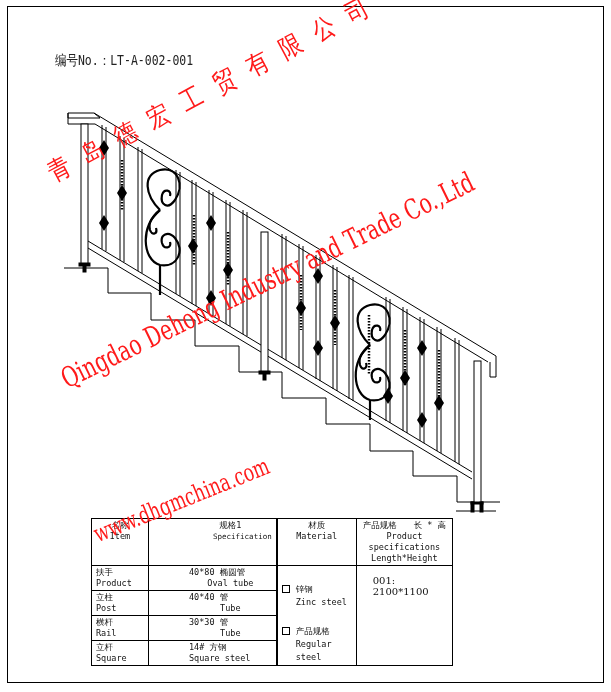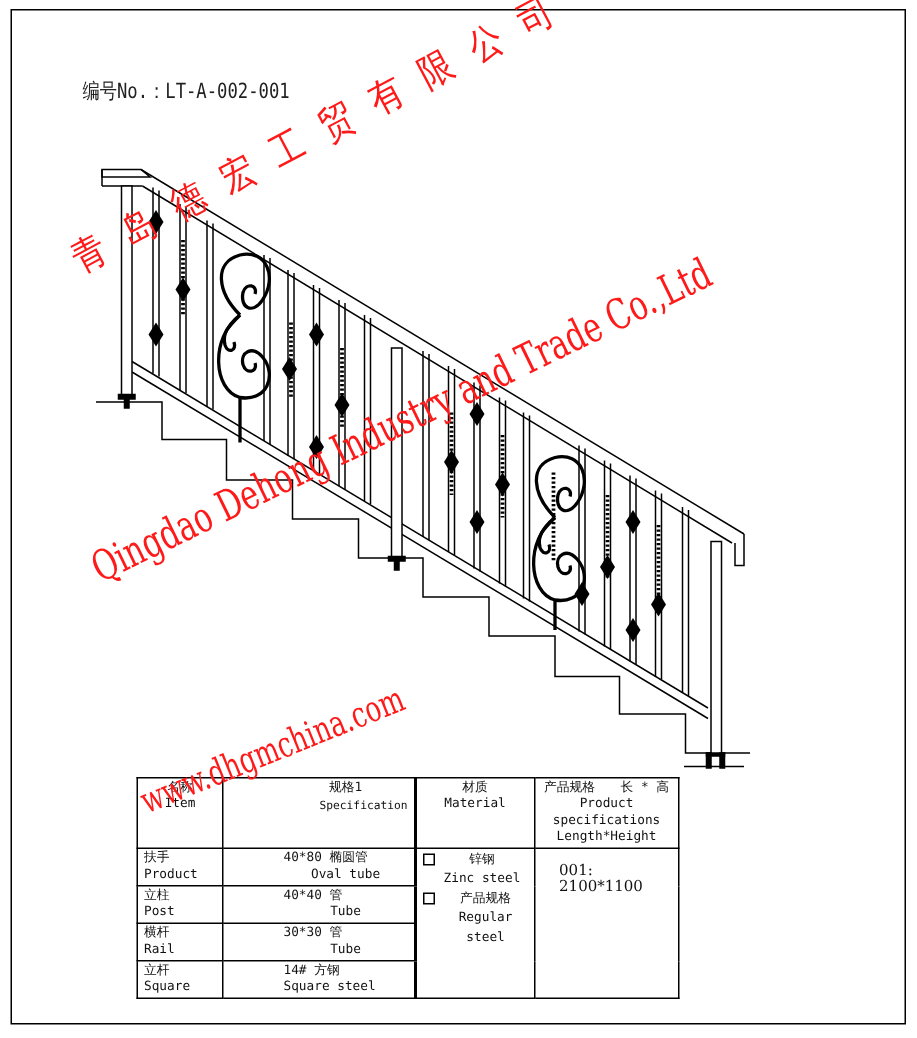--- a/index.html
+++ b/index.html
@@ -9,21 +9,21 @@
   svg.drawing { position: absolute; left: 0; top: 0; }
   .spec-table { position: absolute; left: 91px; top: 518px; width: 362px; height: 116px; border-collapse: collapse; font-family: "DejaVu Sans Mono", monospace; font-size: 8.5px; color: #111; }
   .spec-table td { border: 1px solid #000; vertical-align: top; padding: 1px 4px; line-height: 11px; }
   .spec-table .thick-r { border-right: 2px solid #000; padding-left: 40px; }
   .spec-table .hdr { text-align: center; height: 21px; }
   .spec-table .row { height: 22px; }
   .c1 { width: 48px; }
   .c2 { width: 58px; }
   .c3 { width: 70px; }
   .center { text-align: center; }
-  .mat-item { display: flex; align-items: flex-start; gap: 6px; margin-top: 0; text-align: center; }
+  .mat-item { display: flex; align-items: flex-start; gap: 6px; margin-top: 16px; }
   .chk { display: inline-block; width: 6px; height: 6px; border: 1.5px solid #000; margin-top: 2px; flex: none; }
   .mat-text { line-height: 13px; }
   .spec-value { font-size: 10px; margin-top: 8px; margin-left: 12px; font-family: "DejaVu Serif", serif; }
   .wm { position: absolute; color: #ff1a1a; font-family: "DejaVu Serif", serif; white-space: nowrap; transform-origin: left bottom; pointer-events: none; }
   .wm-cn { font-size: 26px; left: 58px; top: 155px; transform: rotate(-28deg) scaleX(0.85); letter-spacing: 18px; }
   .wm-en { font-size: 28px; left: 70px; top: 362px; transform: rotate(-26deg) scaleX(0.72); }
   .wm-url { font-size: 24px; left: 100px; top: 520px; transform: rotate(-22deg) scaleX(0.72); }
 </style>
 </head>
 <body>

